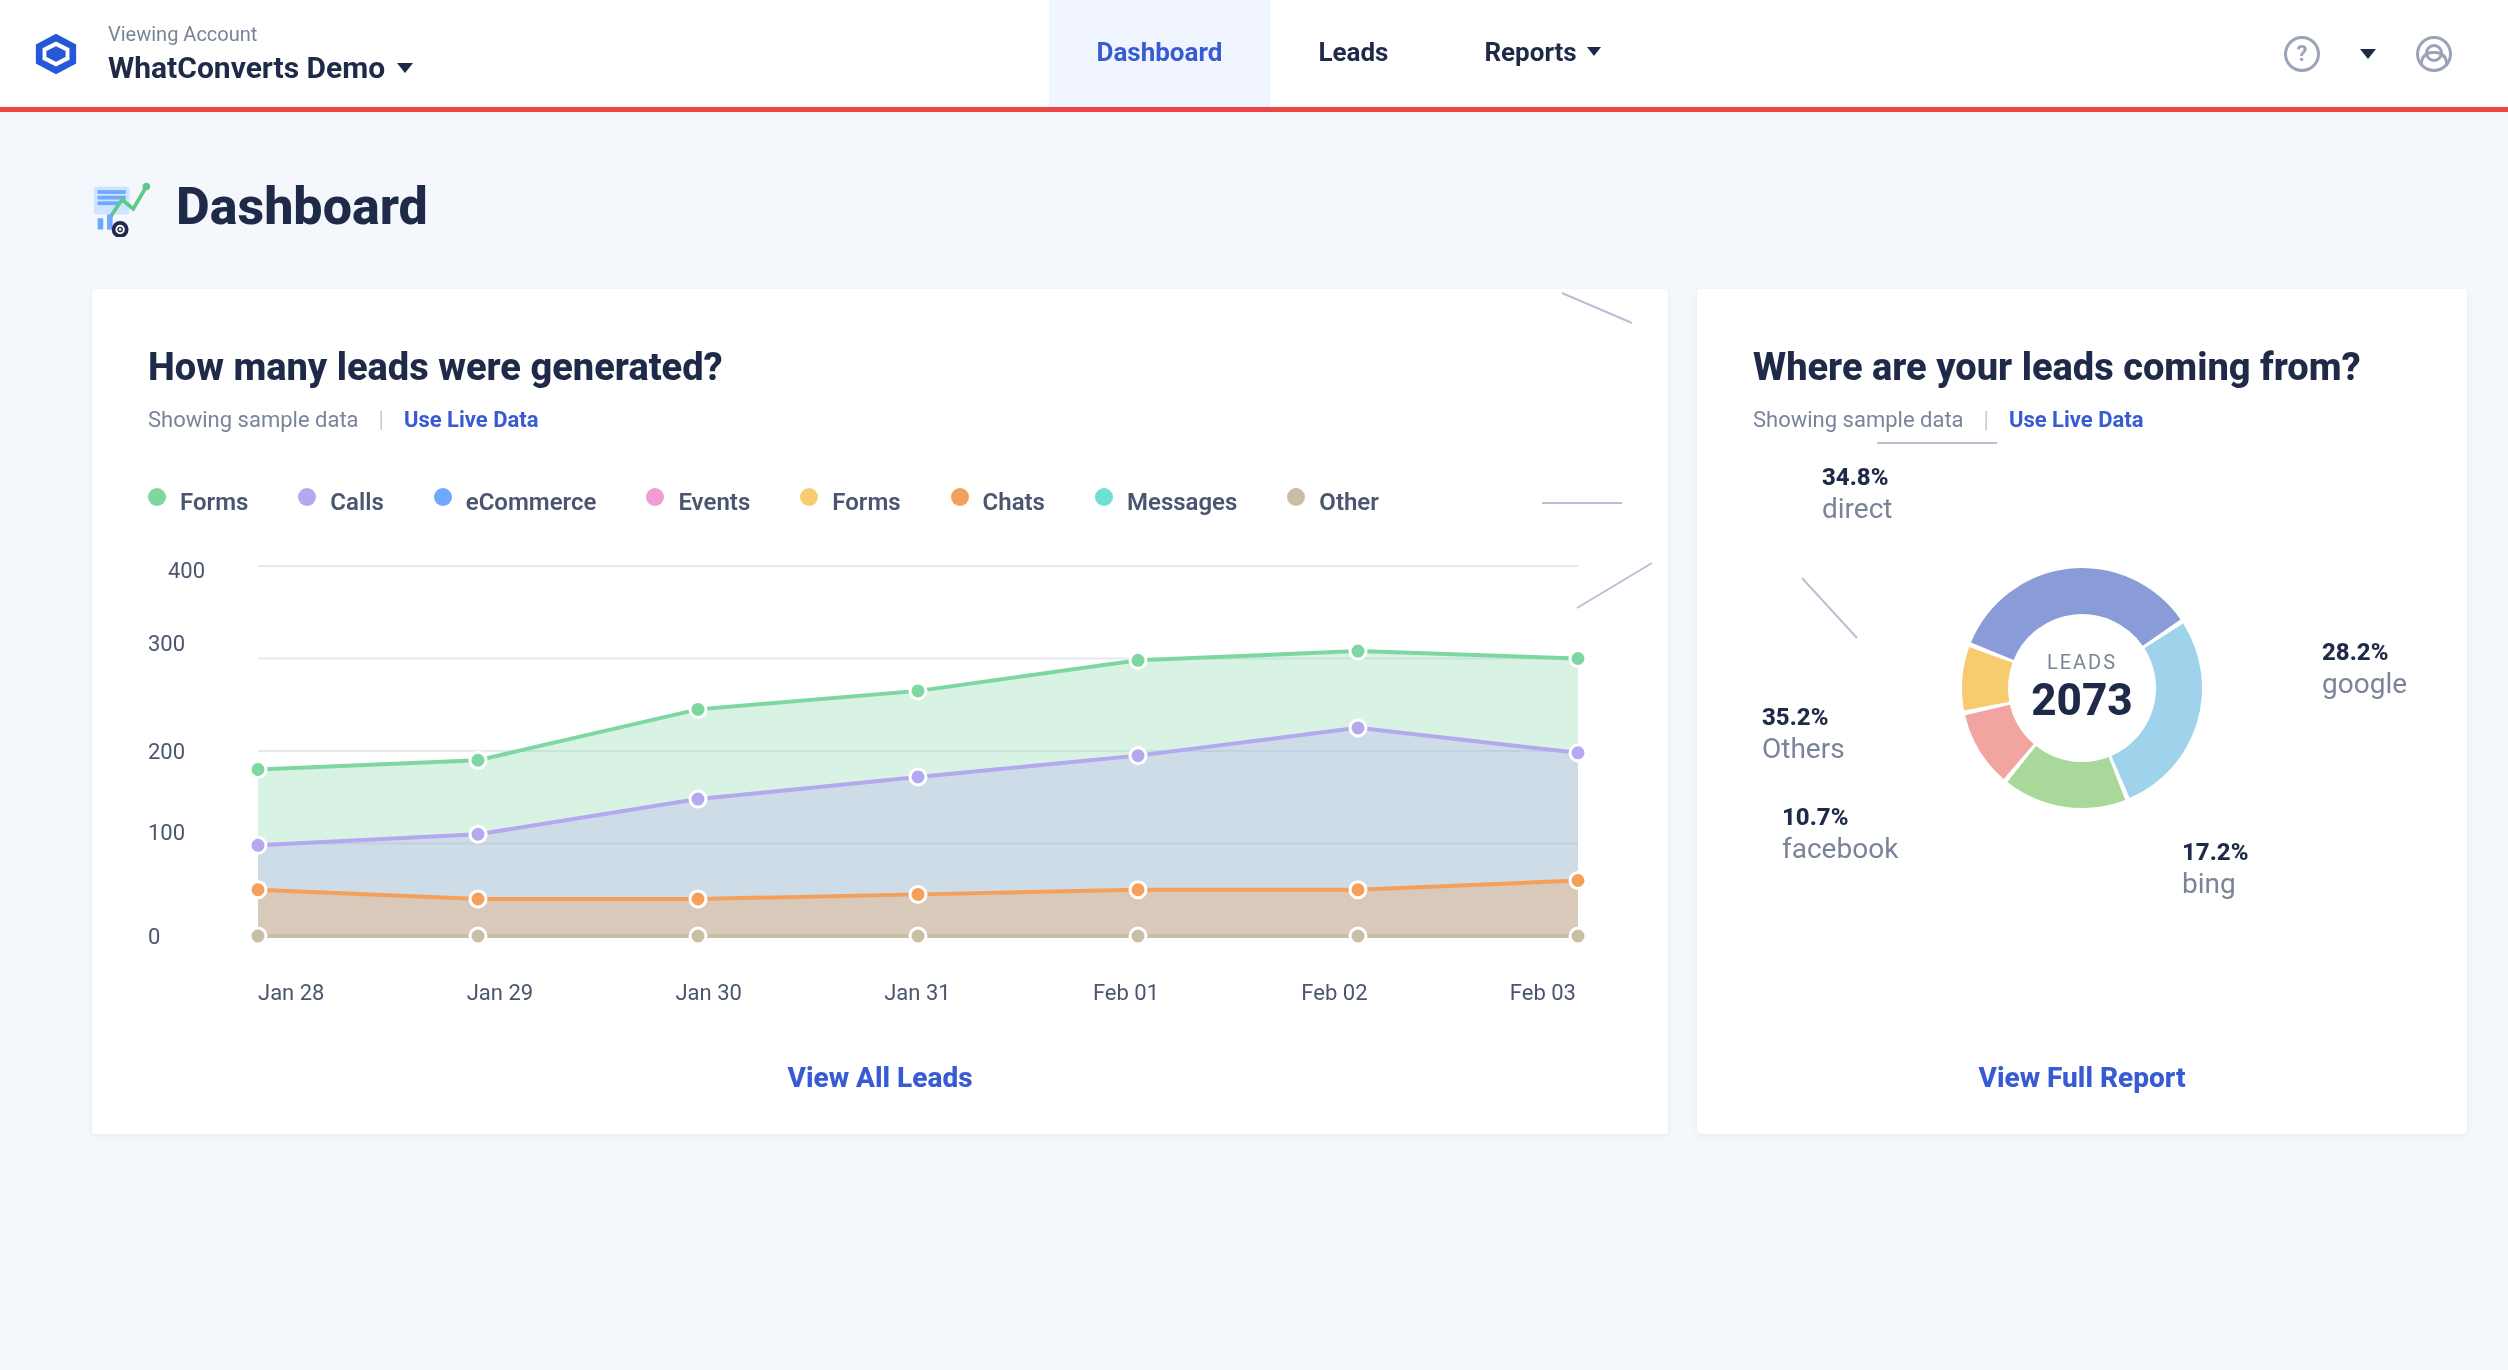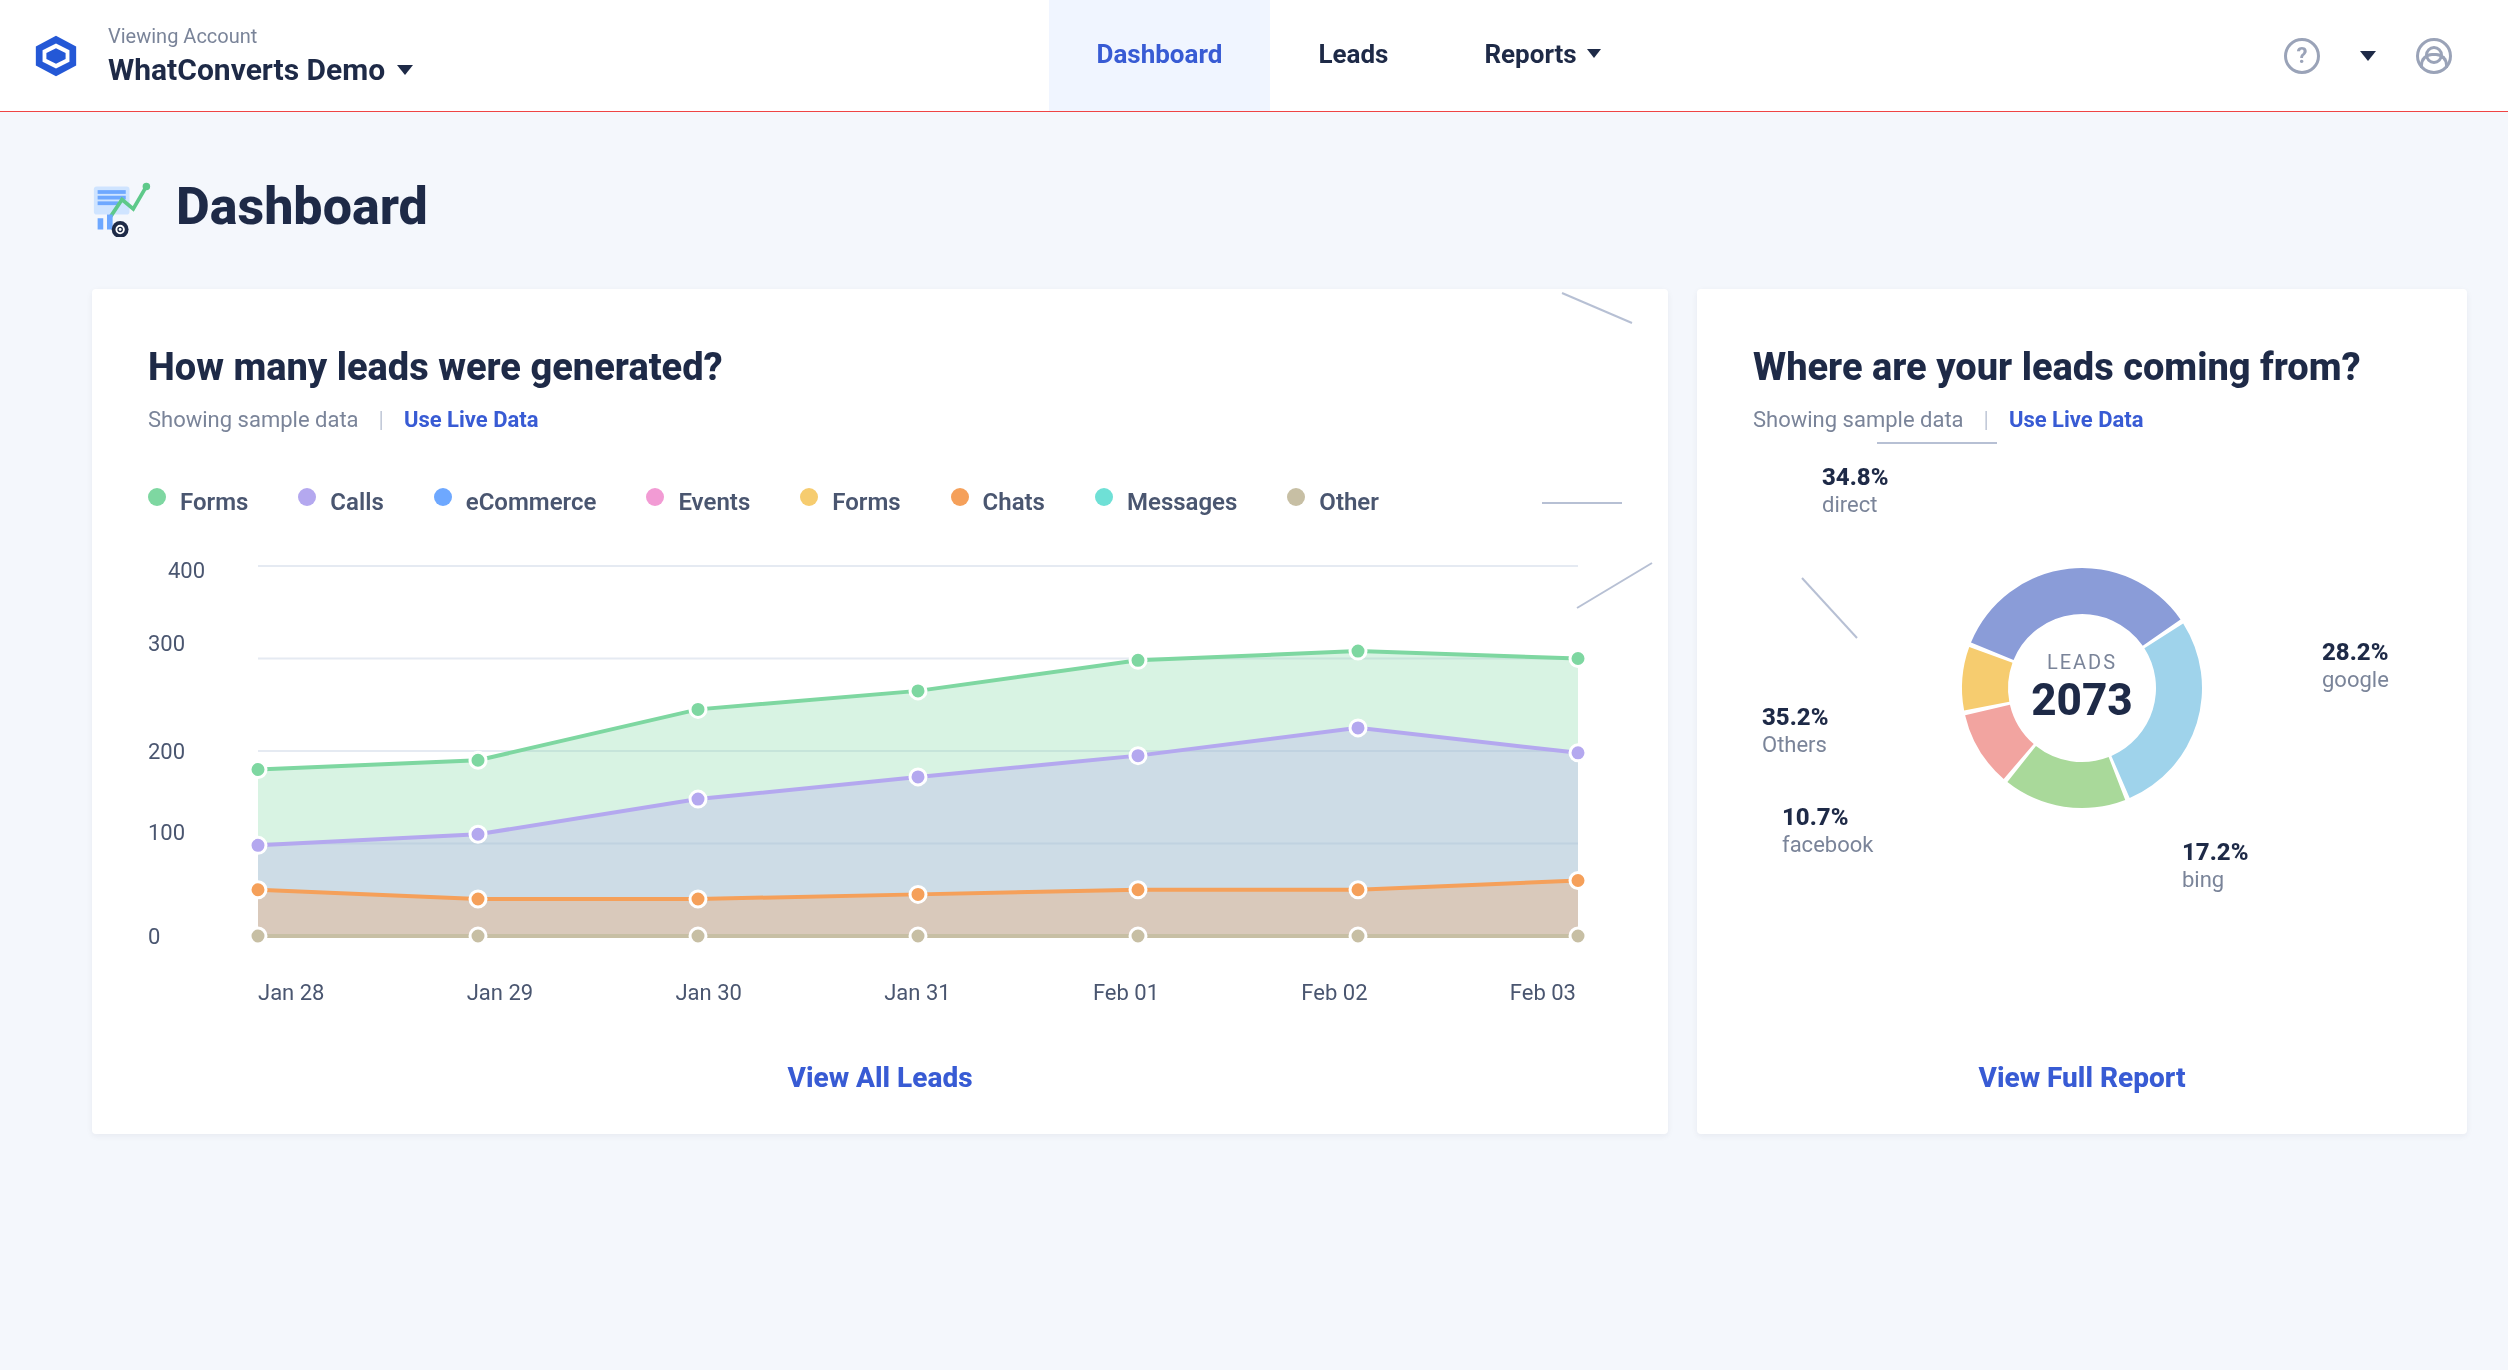--- a/index.html
+++ b/index.html
@@ -10,21 +10,21 @@
     width: 2508px;
     height: 1370px;
     overflow: hidden;
     transform-origin: top left;
   }
   
   .topnav {
     display: flex;
     align-items: center;
     background: #ffffff;
-    border-bottom: 1px solid #ef4444;
+    border-bottom: 5px solid #ef4444;
     height: 112px;
     padding: 0 56px 0 32px;
   }
   .tn-logo {
     width: 48px; height: 48px; flex: 0 0 48px;
     display:flex;align-items:center;justify-content:center;
   }
   .tn-account { margin-left: 28px; display:flex; flex-direction:column; gap:4px; }
   .tn-account .label   { font-size: 20px; color:#7a8499; }
   .tn-account .name    { font-size: 30px; font-weight:700; color:#1e2a47; display:flex; align-items:center; gap:12px; cursor:pointer; }
@@ -77,21 +77,21 @@
   .card-footer a { font-size:28px; font-weight:800; color:#385bd4; text-decoration:none; cursor:pointer; }
 
   
   .donut-wrap { position:relative; width:640px; height:440px; margin:36px auto 0; }
   .donut-wrap svg { position:absolute; left:50%; top:50%; transform:translate(-50%,-50%); }
   .donut-center { position:absolute; left:50%; top:50%; transform:translate(-50%,-50%); text-align:center; }
   .donut-center .lbl{ font-size:20px; letter-spacing:2px; color:#7a8499; }
   .donut-center .num{ font-size:44px; font-weight:800; color:#1e2a47; }
   .donut-label { position:absolute; font-size:24px; line-height:1.2; }
   .donut-label .p { font-weight:800; color:#1e2a47; }
-  .donut-label .n { color:#7a8499; font-size:22px; }
+  .donut-label .n { color:#7a8499; font-size:28px; }
 
   
   .xaxis { display:flex; justify-content:space-between; padding:10px 36px 0 110px; }
   .xaxis span { font-size:22px; color:#4a5670; }
 
   
   .ytick { position:absolute; left:0; font-size:22px; color:#4a5670; transform:translateY(-50%); }
 </style>
 </head>
 <body>

